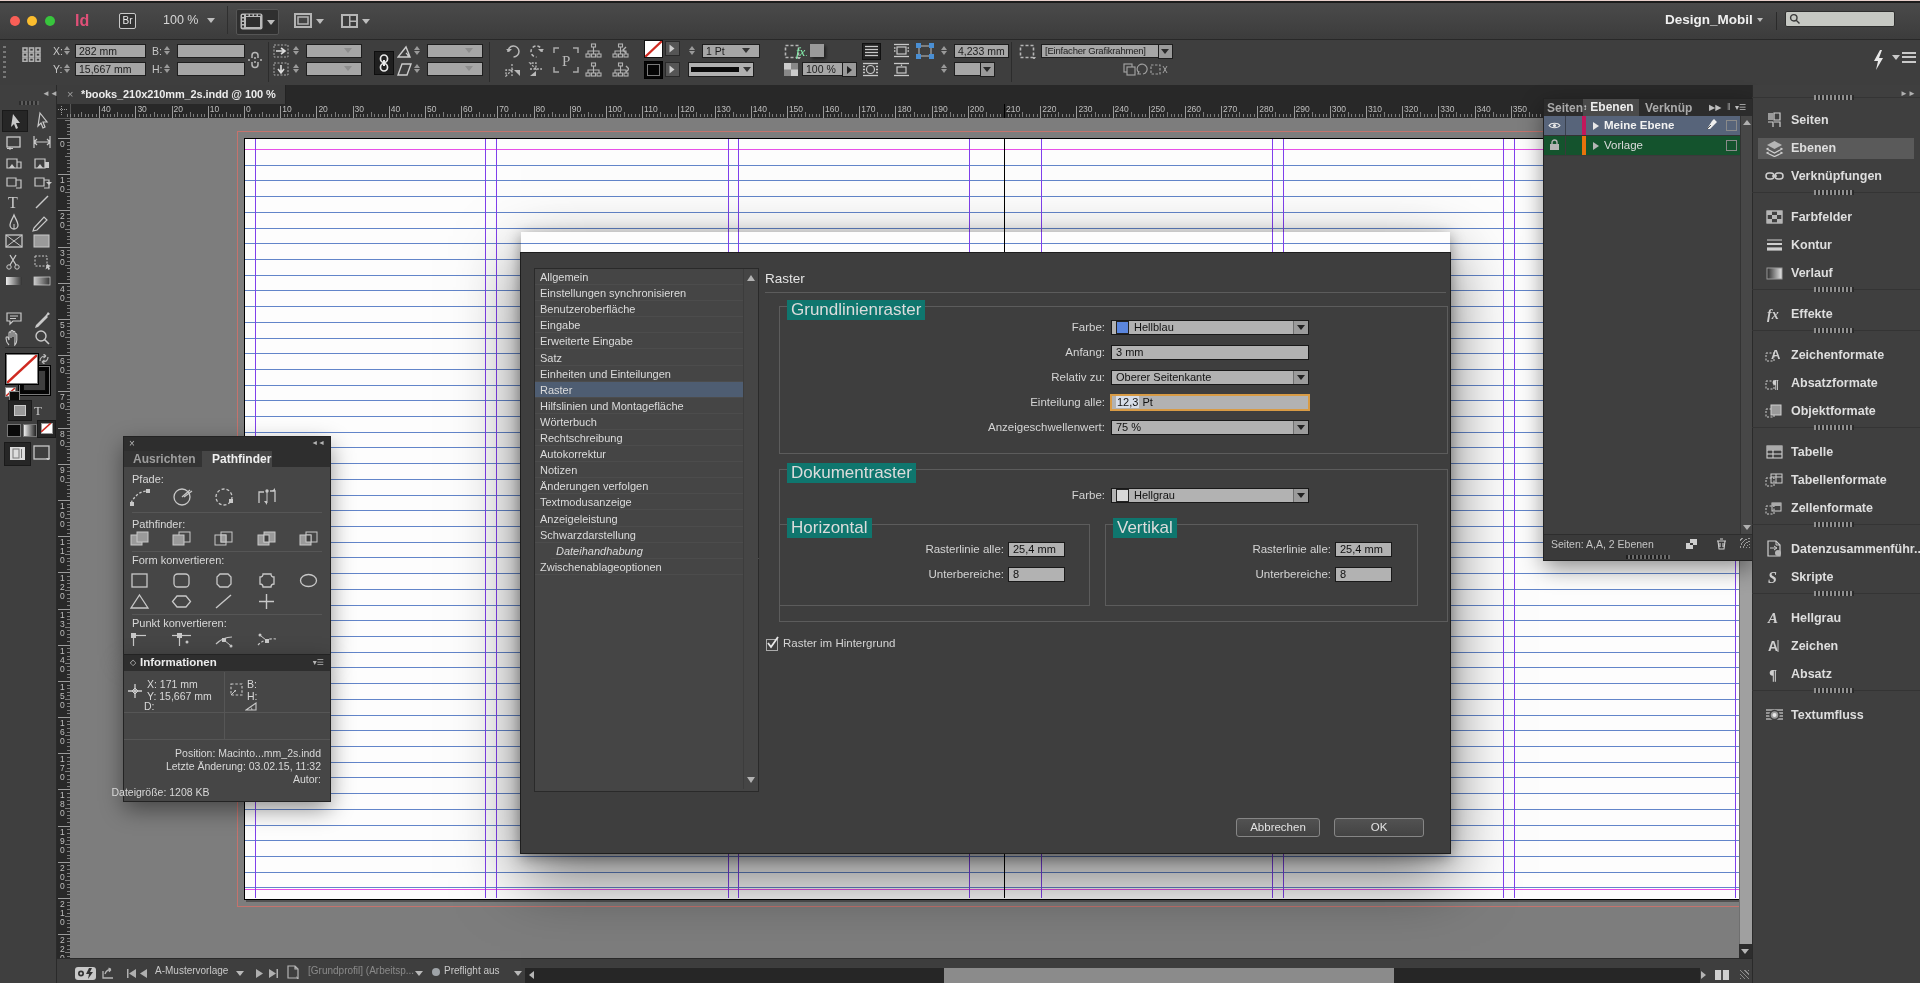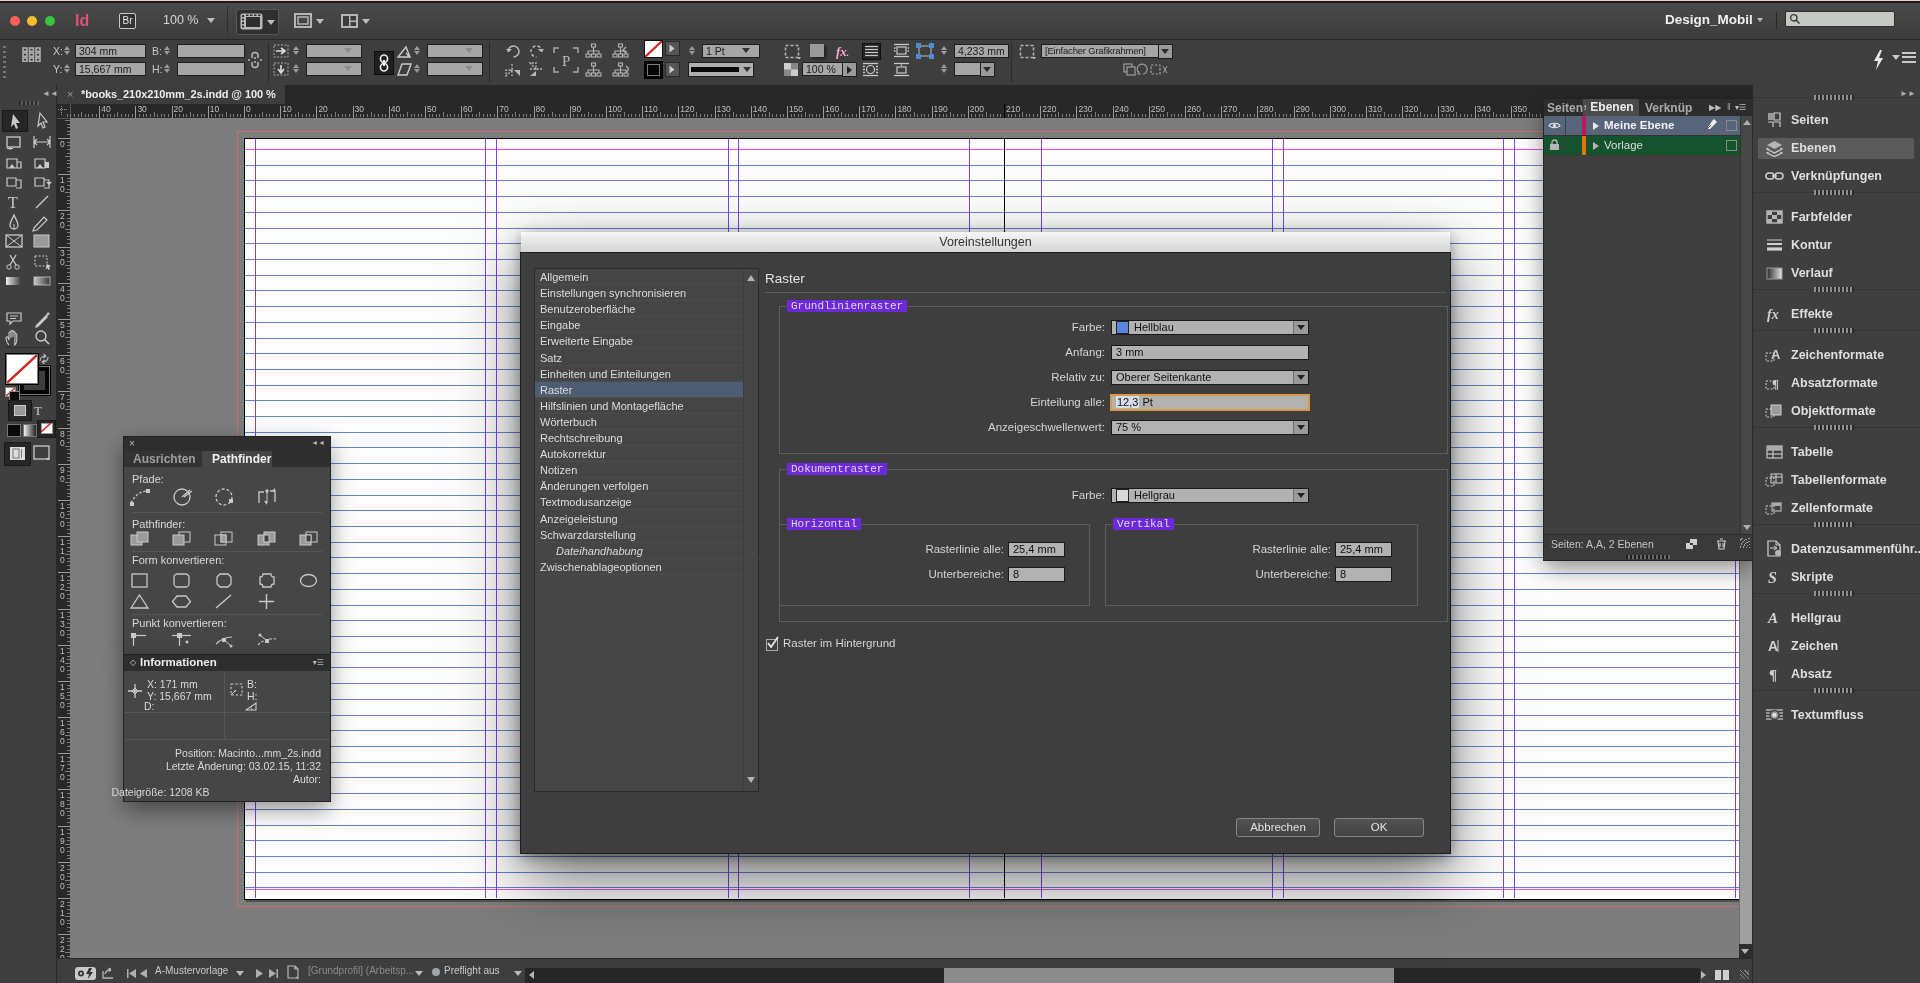--- a/index.html
+++ b/index.html
@@ -52,21 +52,21 @@
  background:repeating-linear-gradient(90deg,#8f8f8f 0 2px,#2a2a2a 2px 4px);}
 #dialog{left:521px;top:232px;width:929px;height:621px;
  box-shadow:0 25px 60px rgba(0,0,0,.55),0 4px 14px rgba(0,0,0,.4);}
 #dlgtitle{left:0;top:0;width:929px;height:20px;border-radius:5px 5px 0 0;
  background:linear-gradient(#f6f6f6,#d4d4d4);color:#333;font-size:12.5px;
  text-align:center;line-height:20px;border-bottom:1px solid #9a9a9a;}
 #dlgbody{left:0;top:21px;width:929px;height:600px;background:#3e3e3e;outline:1px solid #1e1e1e;}
 .dlist{font-size:11px;color:#dcdcdc;line-height:16.1px;padding-left:5px;
  border-bottom:1px solid #4c4c4c;height:15.1px;overflow:hidden;white-space:nowrap;}
 .gbox{border:1px solid #5c5c5c;}
-.glabel{background:#6d28d9;color:#dcdcdc;font-size:11px;padding:0 4px;font-family:Liberation Mono, monospace;}
+.glabel{background:#0f766e;color:#dcdcdc;font-size:17px;padding:0 4px;}
 .dlbl{color:#d4d4d4;font-size:11.5px;text-align:right;}
 .dfld{background:#b2b2b2;border:1px solid #191919;height:13px;color:#111;
  font-size:11px;line-height:13px;padding:0 4px;}
 .ddbtn{position:absolute;right:0;top:0;width:14px;height:13px;background:#9b9b9b;
  border-left:1px solid #6f6f6f;}
 .ddbtn:before{content:"";position:absolute;left:3px;top:4px;width:0;height:0;
  border-left:4px solid transparent;border-right:4px solid transparent;
  border-top:5px solid #222;}
 .btn{background:linear-gradient(#525252,#434343);border:1px solid #868686;
  border-radius:3px;color:#e2e2e2;
@@ -136,21 +136,21 @@
       <rect x="14" y="6" width="4" height="3.4"></rect>
 <rect x="1" y="11" width="4" height="3.4"></rect>
       <rect x="7.5" y="11" width="4" height="3.4"></rect>
       <rect x="14" y="11" width="4" height="3.4"></rect>
 </g>
   </svg>
 <div class="abs lbl" style="left:53px;top:45px;">X:</div>
 <div class="abs lbl" style="left:53px;top:63px;">Y:</div>
 <div class="abs spin" style="left:63px;top:44px;"></div>
 <div class="abs spin" style="left:63px;top:62px;"></div>
-<div class="abs fld" style="left:75px;top:44px;width:63px;">304 mm</div>
+<div class="abs fld" style="left:75px;top:44px;width:63px;">282 mm</div>
 <div class="abs fld" style="left:75px;top:62px;width:63px;">15,667 mm</div>
 <div class="abs lbl" style="left:152px;top:45px;">B:</div>
 <div class="abs lbl" style="left:152px;top:63px;">H:</div>
 <div class="abs spin" style="left:163px;top:44px;"></div>
 <div class="abs spin" style="left:163px;top:62px;"></div>
 <div class="abs fld" style="left:177px;top:44px;width:60px;"></div>
 <div class="abs fld" style="left:177px;top:62px;width:60px;"></div>
 <svg class="abs" width="16" height="20" style="left:247px;top:50px" viewBox="0 0 16 20">
 <g stroke="#b8b8b8" stroke-width="1.5" fill="none">
 <path d="M5 8 V5.5 a3 3 0 0 1 6 0 V8"></path>
@@ -276,21 +276,21 @@
 <div class="abs dnarrow" style="left:742px;top:48px;border-top-color:#333;"></div>
 <div class="abs" style="left:688px;top:62px;width:64px;height:13px;background:#b0b0b0;border:1px solid #1e1e1e;">
 <div style="position:absolute;left:2px;top:4px;width:48px;height:5px;background:#0a0a0a;"></div>
 <div class="dnarrow" style="position:absolute;right:2px;top:4px;border-top-color:#333;"></div>
   </div>
 <svg class="abs" width="17" height="15" style="left:784px;top:44px" viewBox="0 0 17 15">
 <rect x="1.5" y="1.5" width="13" height="12" fill="none" stroke="#b5b5b5" stroke-width="1.6" stroke-dasharray="3 2"></rect>
 <path d="M13 13 l4 0 -2 3z" fill="#b5b5b5"></path>
   </svg>
 <div class="abs" style="left:810px;top:44px;width:14px;height:13px;background:#9a9a9a;box-shadow:2px 2px 3px rgba(0,0,0,.5);"></div>
-<div class="abs" style="left:836px;top:44px;color:#f9a8d4;font-size:13px;font-style:italic;font-family:'Liberation Serif',serif;font-weight:bold;">fx<span style="font-size:9px">.</span></div>
+<div class="abs" style="left:796px;top:44px;color:#86efac;font-size:13px;font-style:italic;font-family:'Liberation Serif',serif;">fx<span style="font-size:9px">.</span></div>
 <svg class="abs" width="14" height="13" style="left:784px;top:63px" viewBox="0 0 14 13">
 <rect x="0" y="0" width="14" height="13" fill="#888"></rect>
 <rect x="0" y="0" width="7" height="6.5" fill="#ccc"></rect>
     <rect x="7" y="6.5" width="7" height="6.5" fill="#ccc"></rect>
   </svg>
 <div class="abs fld" style="left:802px;top:62px;width:38px;">100 %</div>
 <div class="abs" style="left:842px;top:62px;width:13px;height:13px;background:#9a9a9a;border:1px solid #1e1e1e;">
 <div style="position:absolute;left:4px;top:3px;width:0;height:0;border-top:4px solid transparent;border-bottom:4px solid transparent;border-left:5px solid #222;"></div>
   </div>
 <div class="abs" style="left:862px;top:43px;width:17px;height:15px;background:#232323;border:1px solid #111;">
@@ -1916,21 +1916,20 @@
           <line x1="1" y1="10" x2="18" y2="10"></line>
           <line x1="1" y1="13" x2="18" y2="13"></line>
         </g>
         <circle cx="9.5" cy="9" r="4.5" fill="#9a9a9a" stroke="#3f3f3f" stroke-width="1.5"></circle>
         <circle cx="9.5" cy="9" r="2" fill="#e8e8e8"></circle>
       </svg>
     </span>
     <span class="dt">Textumfluss</span>
   </div>
 <div class="abs" id="dialog">
-    <div class="abs" id="dlgtitle">Voreinstellungen</div>
     <div class="abs" id="dlgbody"></div>
     <div class="abs" style="left:13px;top:36px;width:223px;height:522px;background:#454545;border:1px solid #2a2a2a;">
       <div class="dlist" style="position:absolute;left:0;top:0.0px;width:203px;">Allgemein</div>
       <div class="dlist" style="position:absolute;left:0;top:16.1px;width:203px;">Einstellungen synchronisieren</div>
       <div class="dlist" style="position:absolute;left:0;top:32.2px;width:203px;">Benutzeroberfläche</div>
       <div class="dlist" style="position:absolute;left:0;top:48.3px;width:203px;">Eingabe</div>
       <div class="dlist" style="position:absolute;left:0;top:64.4px;width:203px;">Erweiterte Eingabe</div>
       <div class="dlist" style="position:absolute;left:0;top:80.5px;width:203px;">Satz</div>
       <div class="dlist" style="position:absolute;left:0;top:96.6px;width:203px;">Einheiten und Einteilungen</div>
       <div class="dlist" style="position:absolute;left:0;top:112.7px;width:203px;background:#4e5d72;">Raster</div>

